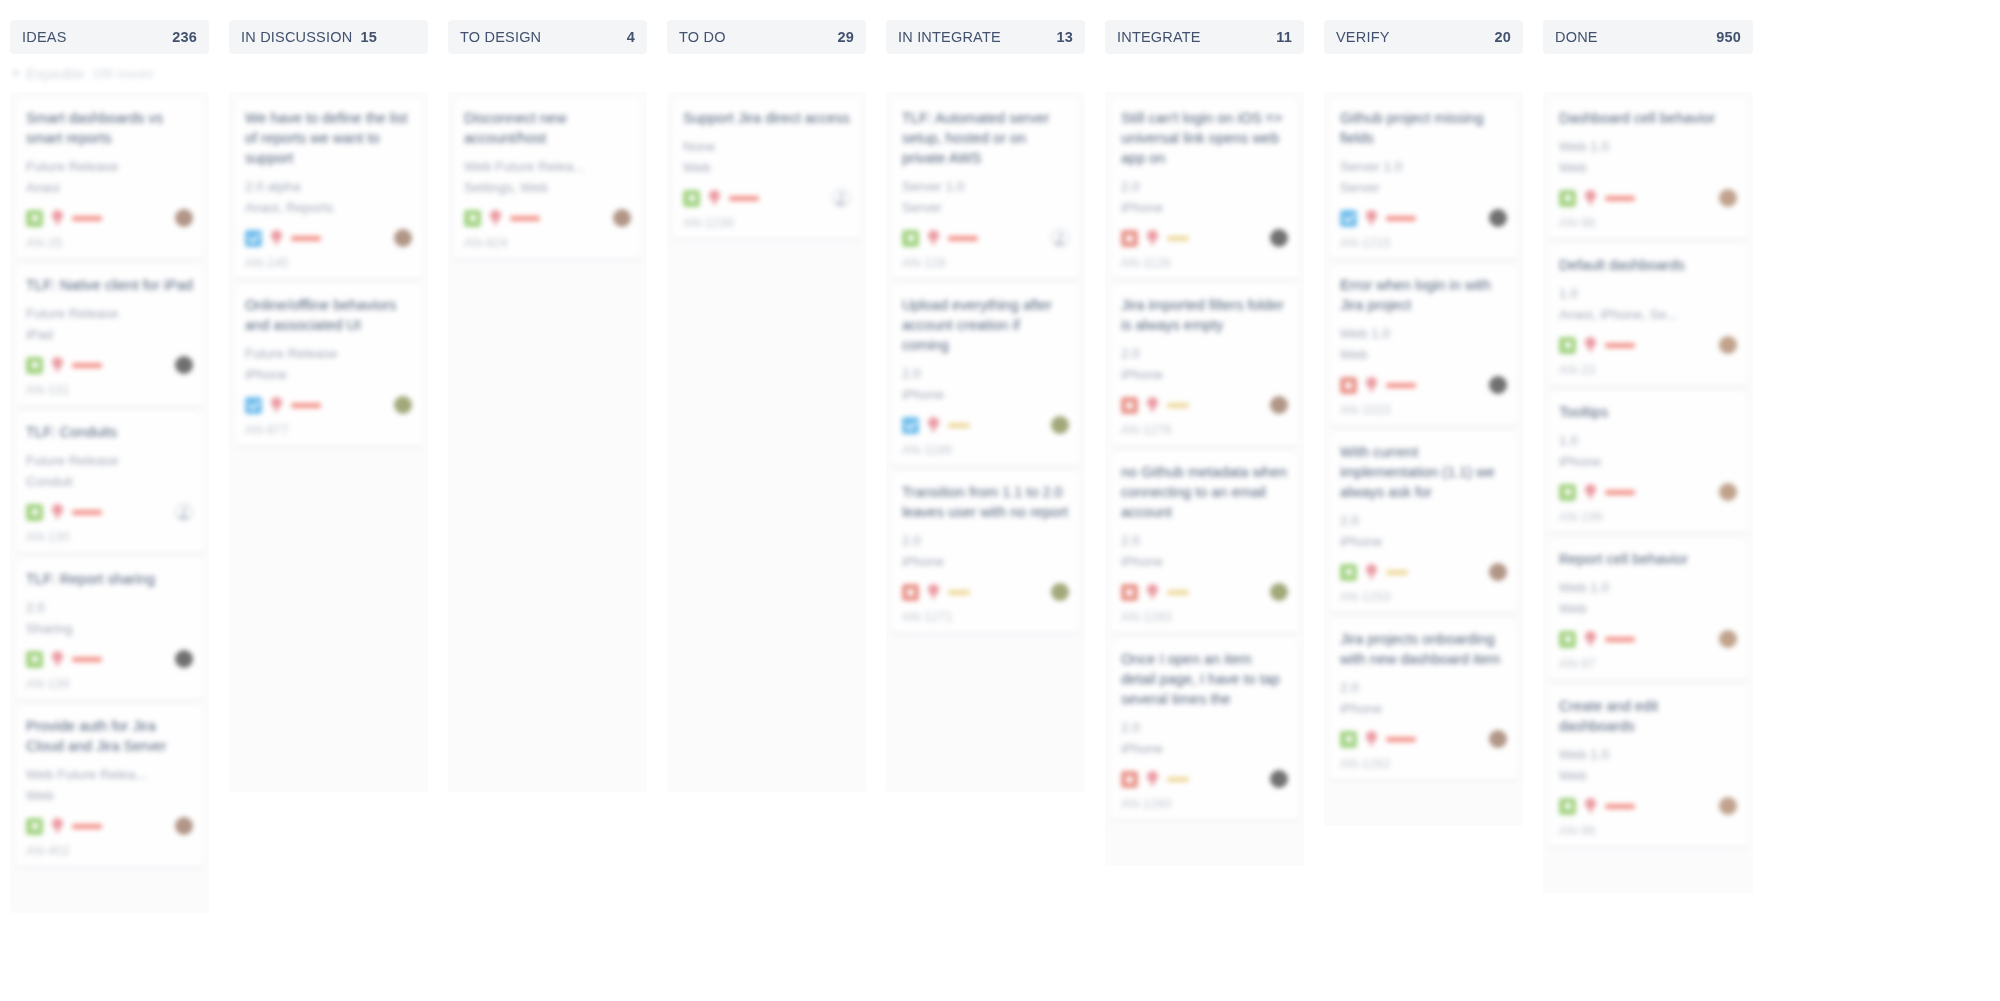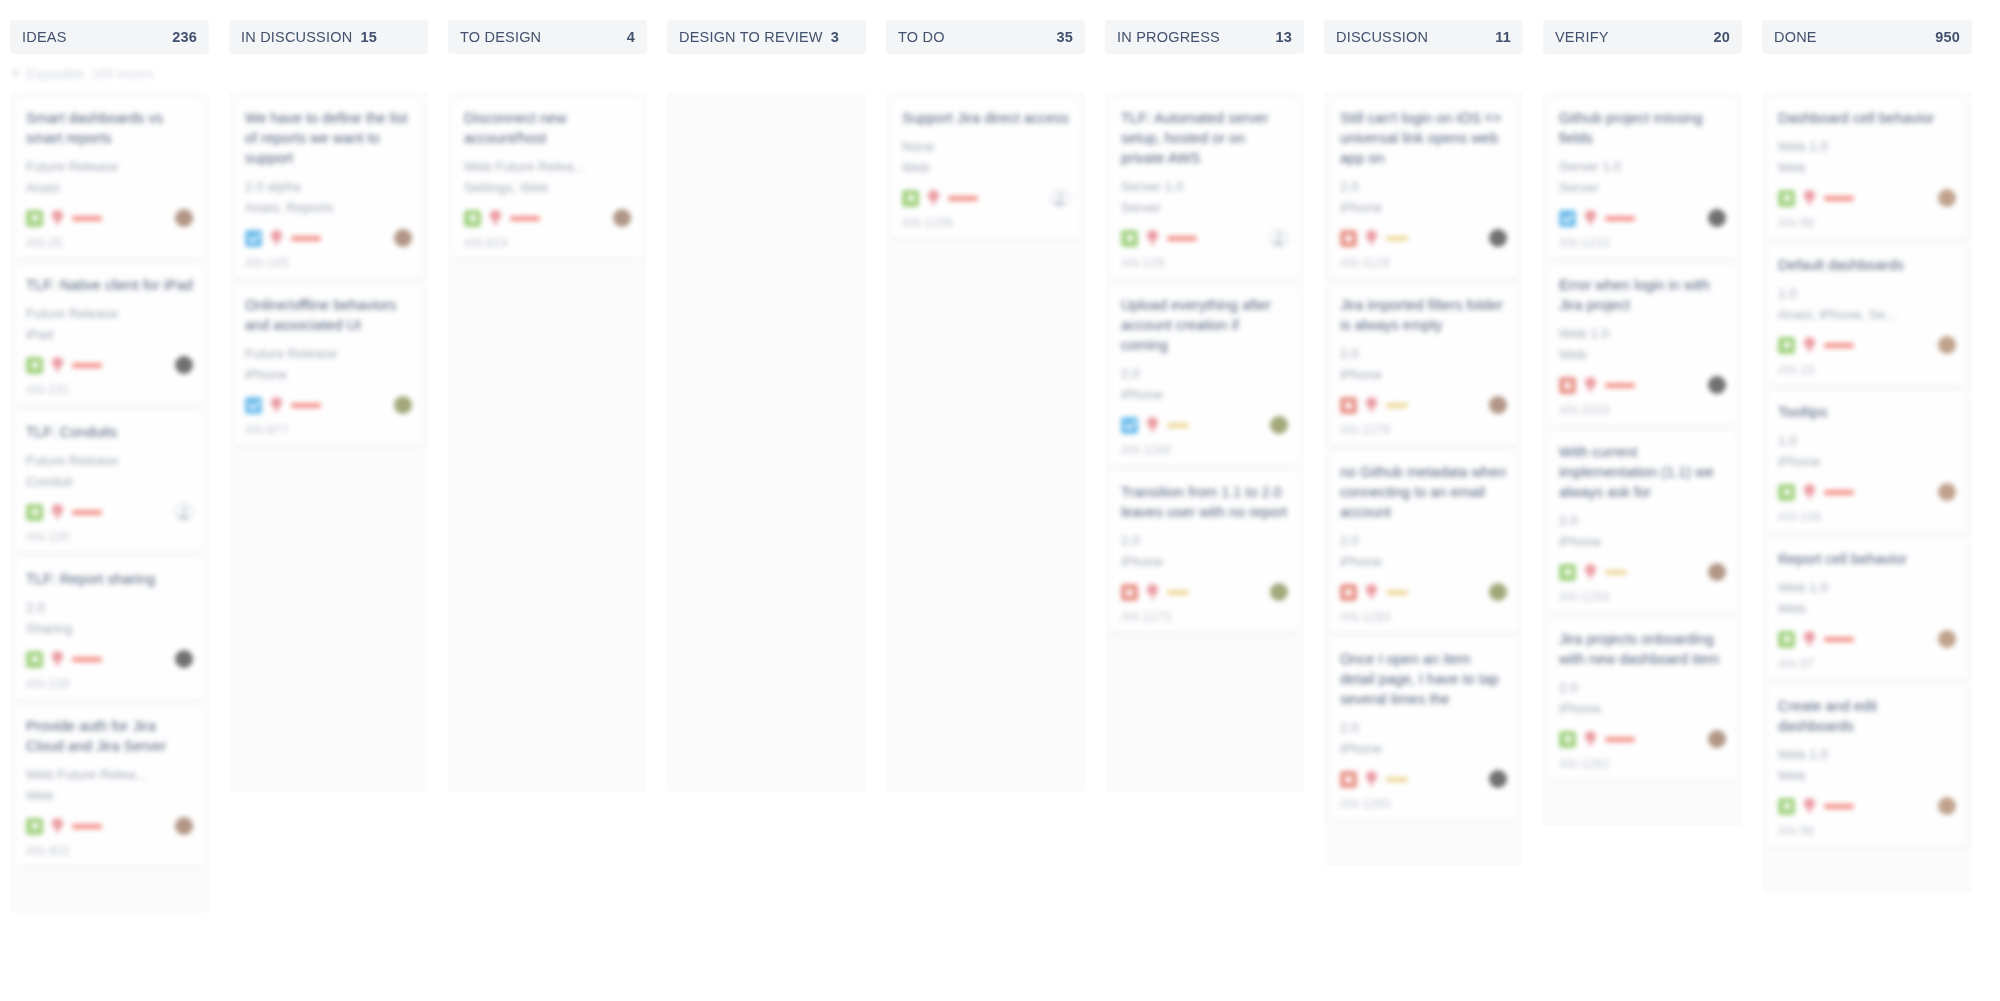--- a/index.html
+++ b/index.html
@@ -345,52 +345,44 @@
               <span class="pin"></span>
               <span class="dash"></span>
               <span class="spacer"></span>
               <span class="avatar brown"></span>
             </div>
             <div class="ckey">AN-824</div>
           </div>
         </div>
       </div>
       <div class="column">
-        <div class="col-header tight">
-          <span class="cname">DESIGN TO REVIEW</span>
-          <span class="ccount">3</span>
-        </div>
-        <div class="swimlane"></div>
-        <div class="cardlist empty"></div>
-      </div>
-      <div class="column">
         <div class="col-header">
           <span class="cname">TO DO</span>
-          <span class="ccount">35</span>
+          <span class="ccount">29</span>
         </div>
         <div class="swimlane"></div>
         <div class="cardlist">
           <div class="card">
             <div class="ctitle">Support Jira direct access</div>
             <div class="cmeta">None</div>
             <div class="cmeta">Web</div>
             <div class="cfooter">
               <span class="ic story"></span>
               <span class="pin"></span>
               <span class="dash"></span>
               <span class="spacer"></span>
               <span class="avatar unassigned"></span>
             </div>
             <div class="ckey">AN-1239</div>
           </div>
         </div>
       </div>
       <div class="column">
         <div class="col-header">
-          <span class="cname">IN PROGRESS</span>
+          <span class="cname">IN INTEGRATE</span>
           <span class="ccount">13</span>
         </div>
         <div class="swimlane"></div>
         <div class="cardlist">
           <div class="card">
             <div class="ctitle">TLF: Automated server setup, hosted or on private AWS</div>
             <div class="cmeta">Server 1.0</div>
             <div class="cmeta">Server</div>
             <div class="cfooter">
               <span class="ic story"></span>
@@ -424,21 +416,21 @@
               <span class="dash amber-sm"></span>
               <span class="spacer"></span>
               <span class="avatar olive"></span>
             </div>
             <div class="ckey">AN-1271</div>
           </div>
         </div>
       </div>
       <div class="column">
         <div class="col-header">
-          <span class="cname">DISCUSSION</span>
+          <span class="cname">INTEGRATE</span>
           <span class="ccount">11</span>
         </div>
         <div class="swimlane"></div>
         <div class="cardlist">
           <div class="card">
             <div class="ctitle">Still can't login on iOS =&gt; universal link opens web app on</div>
             <div class="cmeta">2.0</div>
             <div class="cmeta">iPhone</div>
             <div class="cfooter">
               <span class="ic bug"></span>

